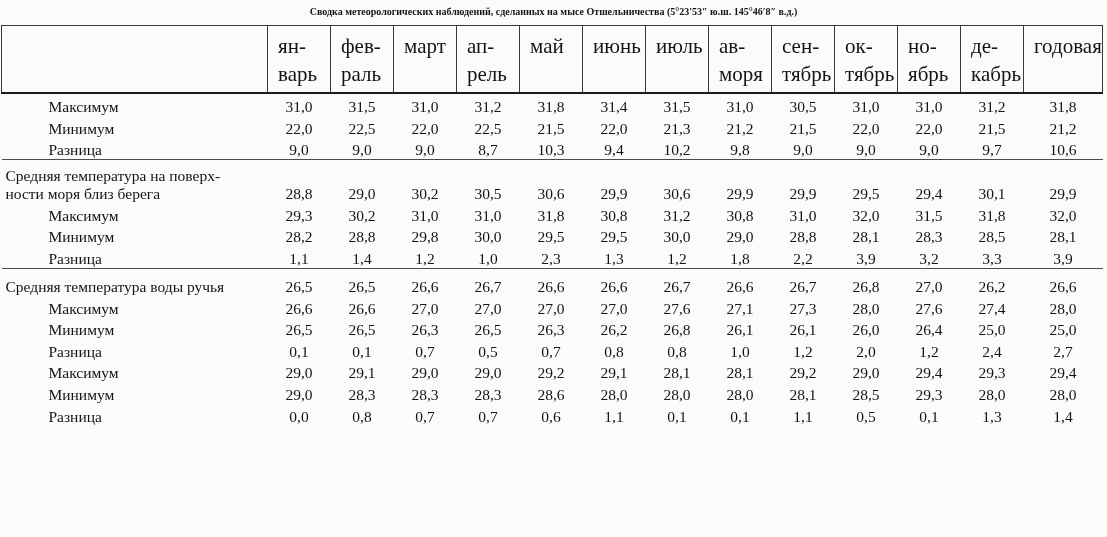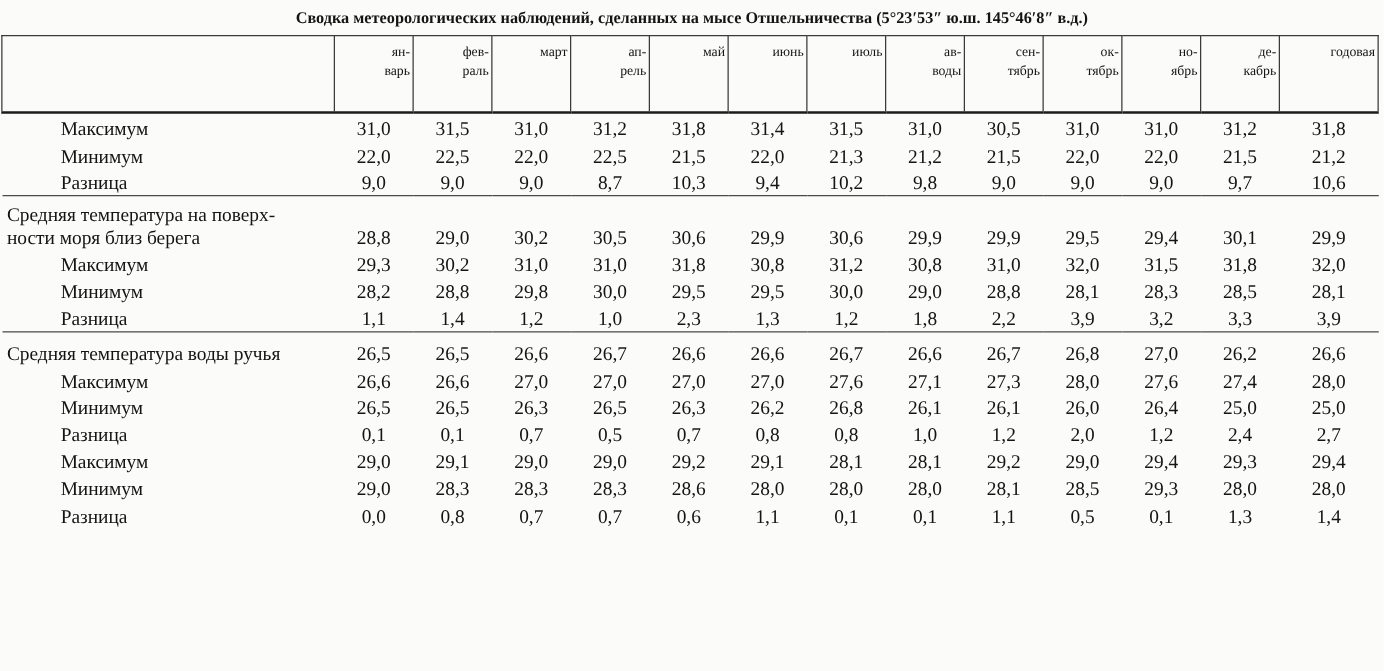--- a/index.html
+++ b/index.html
@@ -8,46 +8,46 @@
     background:#fbfbf9;
     font-family:"Liberation Serif", serif;
     color:#141414;
     position:relative;
     overflow:hidden;
     box-sizing:border-box;
   }
   .title-block {
     text-align:center;
     font-weight:bold;
-    font-size:13px;
+    font-size:10px;
     line-height:1.25;
     padding-top:6px;
   }
   table.met {
     border-collapse:collapse;
     table-layout:fixed;
     width:1101px;
     margin:6px 0 0 1px;
     font-size:15.5px;
   }
   table.met col.c-label  { width:266px; }
   table.met col.c-month  { width:63px; }
   table.met col.c-annual { width:79px; }
 
   thead th {
     border:1px solid #3a3a3a;
     border-bottom:2.5px solid #1c1c1c;
     font-weight:normal;
-    text-align:right;
+    text-align:left;
     vertical-align:top;
     padding:6px 2px 4px 10px;
     height:50px;
     white-space:pre-line;
     line-height:1.35;
-    font-size:11px;
+    font-size:21px;
   }
   thead th.label-head { border-left:1px solid #3a3a3a; }
 
   tbody td {
     padding:0;
     height:21.6px;
     vertical-align:bottom;
     line-height:1.15;
   }
   tbody td.num { text-align:center; }
@@ -94,21 +94,21 @@
 варь</th>
           <th>фев-
 раль</th>
           <th>март</th>
           <th>ап-
 рель</th>
           <th>май</th>
           <th>июнь</th>
           <th>июль</th>
           <th>ав-
-воды</th>
+моря</th>
           <th>сен-
 тябрь</th>
           <th>ок-
 тябрь</th>
           <th>но-
 ябрь</th>
           <th>де-
 кабрь</th>
           <th>годовая</th>
         </tr>

